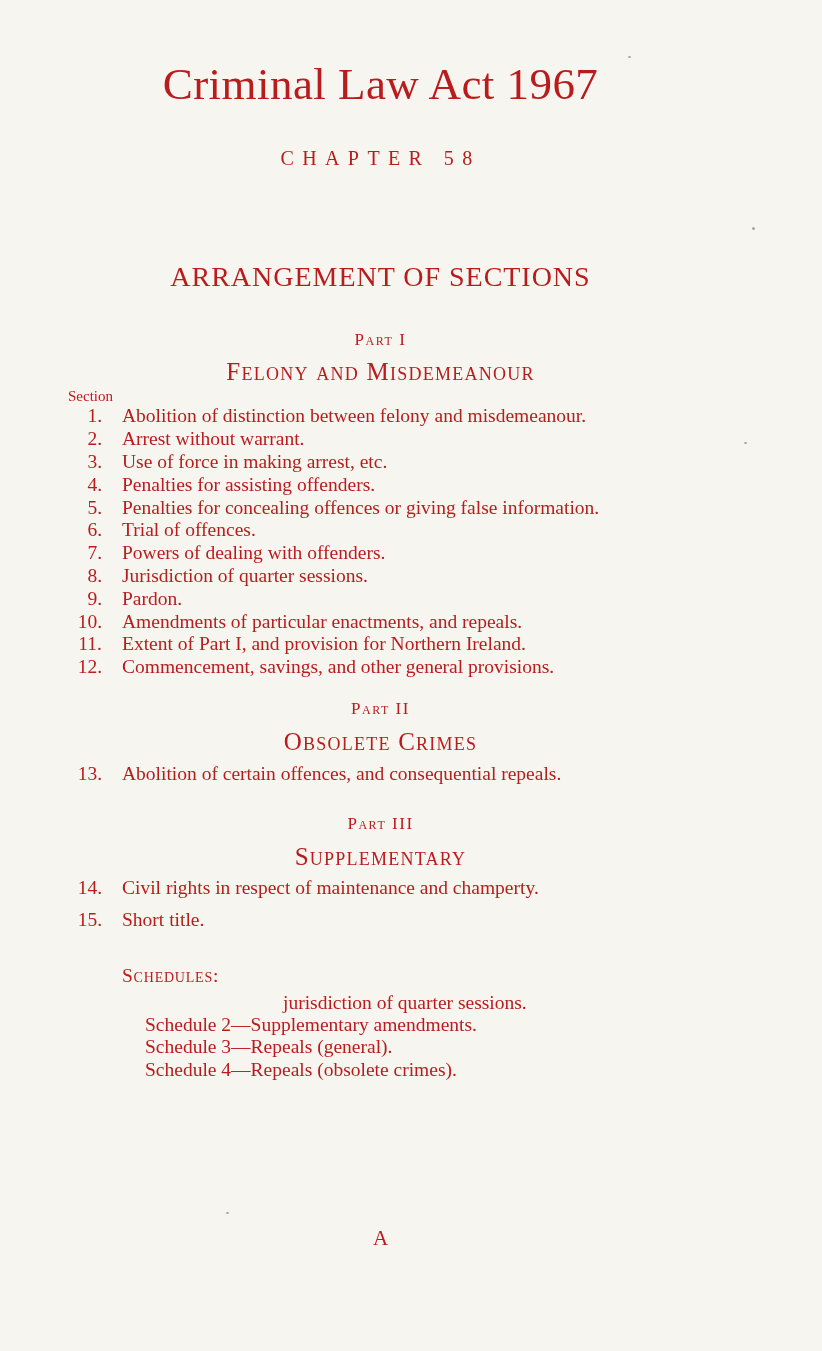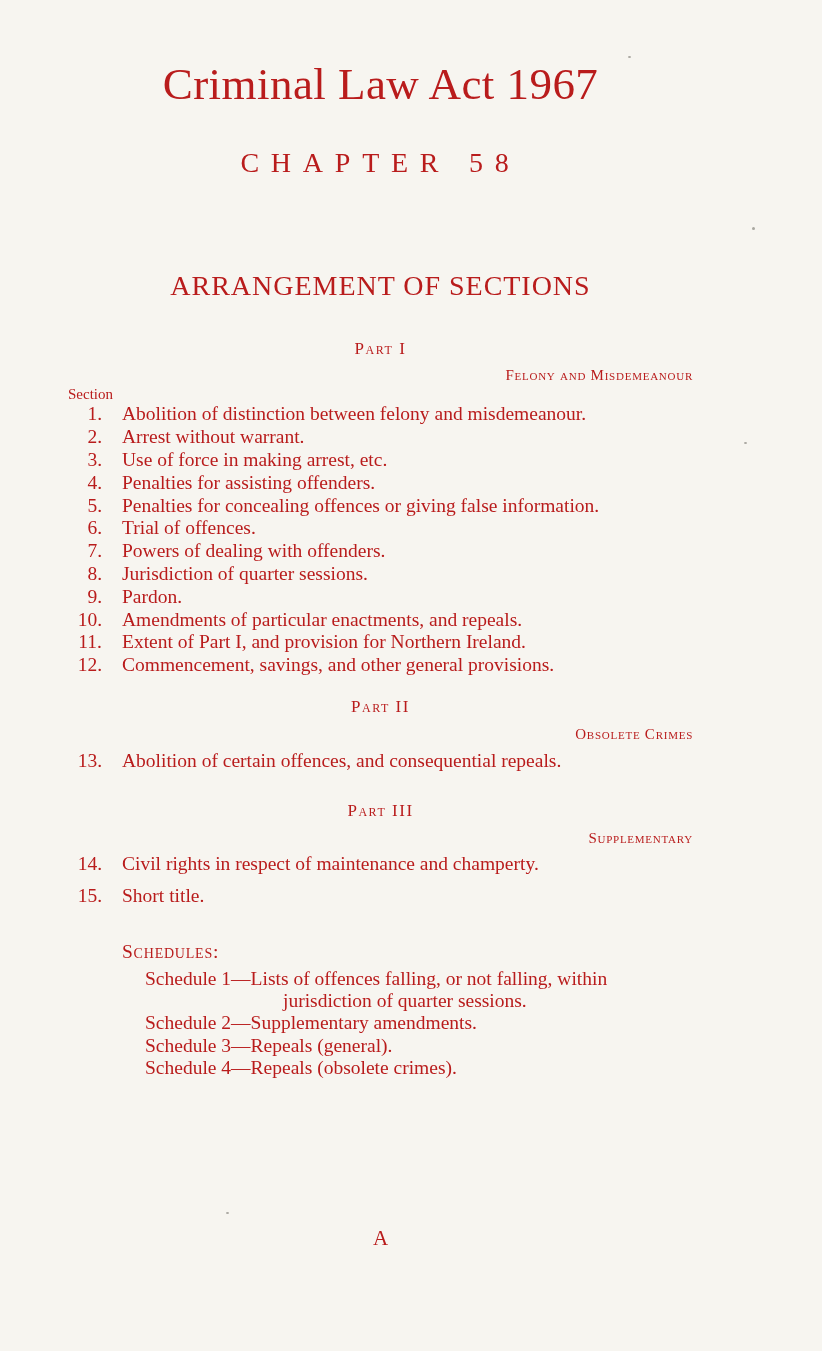--- a/index.html
+++ b/index.html
@@ -21,21 +21,21 @@
   .title {
     margin: 62px 0 0 0;
     font-size: 45px;
     font-weight: normal;
     line-height: 1.0;
     text-align: center;
     letter-spacing: 0.01em;
   }
   .chapter {
     margin-top: 40px;
-    font-size: 28px;
+    font-size: 20px;
     letter-spacing: 0.42em;
     text-align: center;
   }
   .arrangement {
     margin: 92px 0 0 0;
     font-size: 28px;
     font-weight: normal;
     letter-spacing: 0.035em;
     text-align: center;
     line-height: 1.1;
@@ -43,24 +43,24 @@
   .part-heading {
     margin-top: 38px;
     font-size: 17px;
     font-variant: small-caps;
     letter-spacing: 0.09em;
     text-align: center;
     line-height: 1.1;
   }
   .part-subheading {
     margin-top: 9px;
-    font-size: 15px;
+    font-size: 25px;
     font-variant: small-caps;
     letter-spacing: 0.05em;
-    text-align: right;
+    text-align: center;
     line-height: 1.1;
   }
   .section-label {
     margin-top: 2px;
     font-size: 15px;
     line-height: 1.1;
   }
   .rows { margin-top: 1px; }
   .row {
     display: flex;
@@ -215,21 +215,20 @@
         <div class="row">
           <span class="num">15.</span>
           <span class="txt">Short title.</span>
         </div>
       </div>
     </div>
 
     <div class="schedules">
       <div class="schedules-label">Schedules:</div>
       <div class="schedule-items">
-        <div class="schedule-line">Schedule 1—Lists of offences falling, or not falling, within</div>
         <div class="schedule-line wrap-line">jurisdiction of quarter sessions.</div>
         <div class="schedule-line">Schedule 2—Supplementary amendments.</div>
         <div class="schedule-line">Schedule 3—Repeals (general).</div>
         <div class="schedule-line">Schedule 4—Repeals (obsolete crimes).</div>
       </div>
     </div>
 
     <div class="footer-mark">A</div>
   </div>
 </div>

